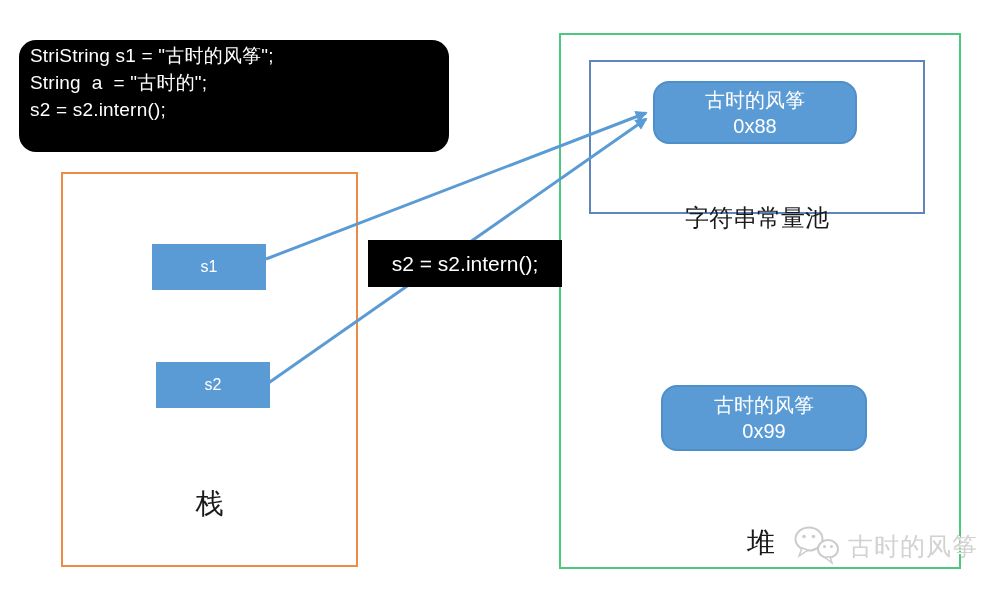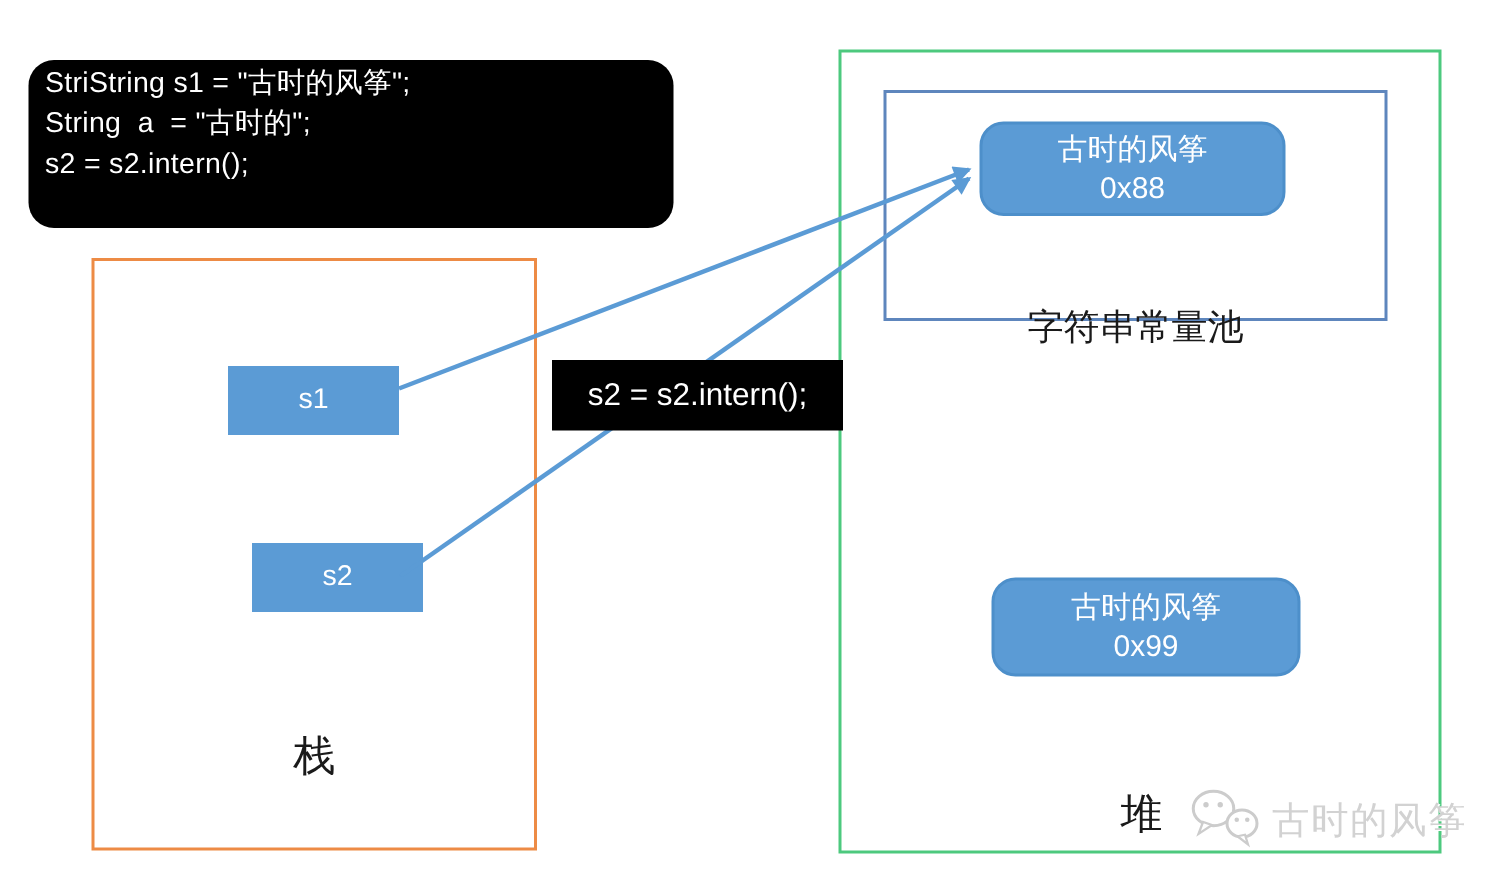--- a/index.html
+++ b/index.html
@@ -17,25 +17,25 @@
     color:#ffffff; font-size:19px; line-height:27px; white-space:pre;
     font-weight:400; letter-spacing:0.2px;
   }
   
   .stack-box {
     position:absolute; left:61px; top:172px; width:297px; height:395px;
     border:2px solid #ED8B45; box-sizing:border-box; background:#ffffff; z-index:1;
   }
   .var-box {
     position:absolute; width:114px; height:46px; background:#5B9BD5;
-    color:#ffffff; font-size:19px; display:flex; align-items:center;
+    color:#ffffff; font-size:16px; display:flex; align-items:center;
     justify-content:center; z-index:2;
   }
   .var-s1 { left:152px; top:244px; }
-  .var-s2 { left:168px; top:362px; }
+  .var-s2 { left:156px; top:362px; }
   .stack-label {
     position:absolute; left:61px; top:485px; width:297px; text-align:center;
     font-size:28px; color:#1a1a1a; z-index:2;
   }
   
   .heap-box {
     position:absolute; left:559px; top:33px; width:402px; height:536px;
     border:2px solid #4DC97E; box-sizing:border-box; background:#ffffff; z-index:1;
   }
   .pool-box {

